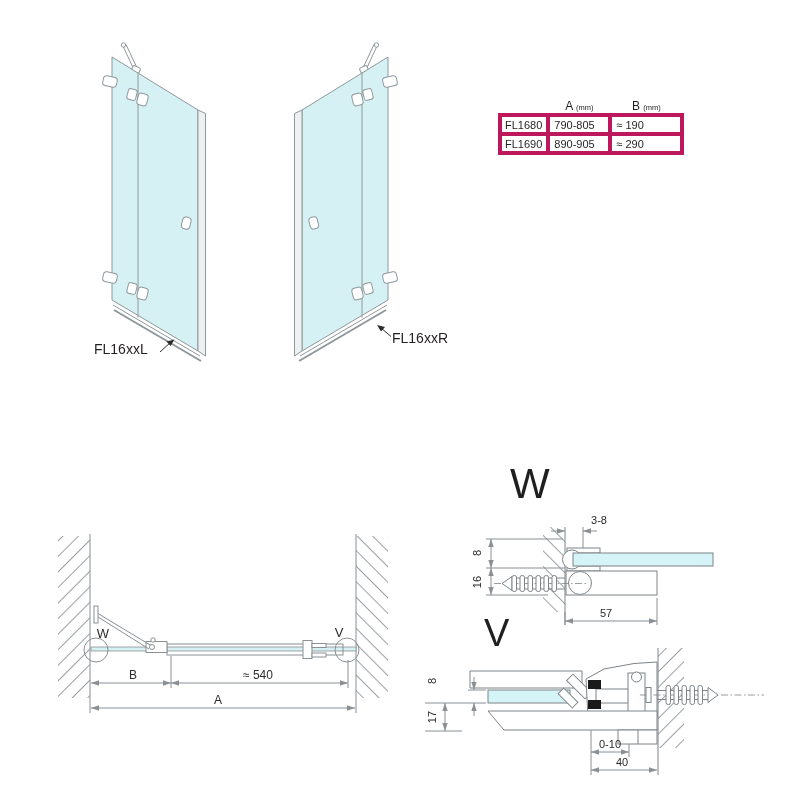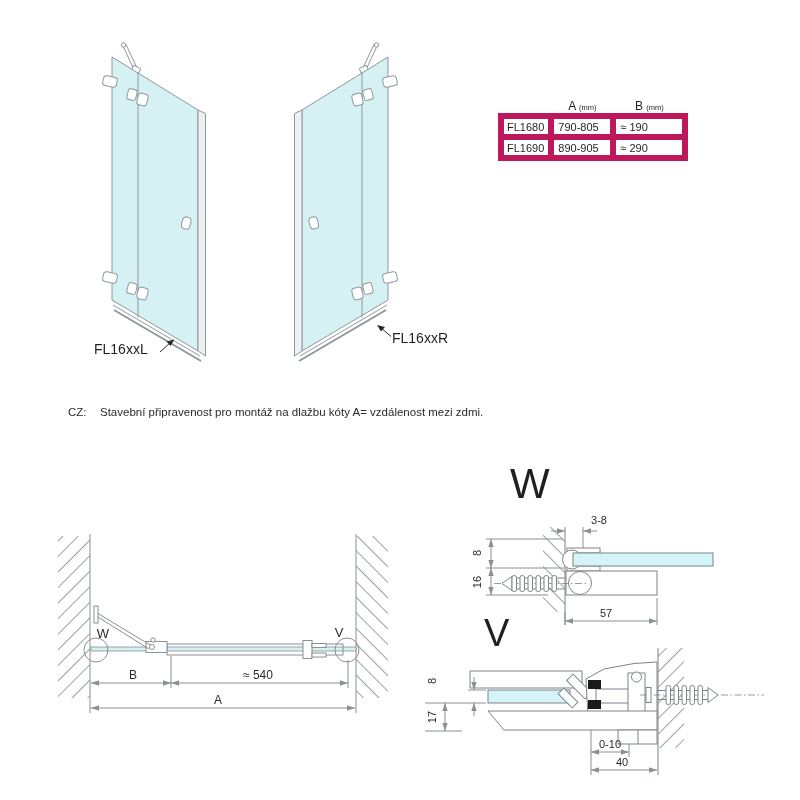--- a/index.html
+++ b/index.html
@@ -4,21 +4,21 @@
 <style>
   html,body{margin:0;padding:0;background:#fff;}
   #page{position:relative;width:800px;height:800px;background:#ffffff;overflow:hidden;
         font-family:"Liberation Sans",sans-serif;color:#262626;}
   #drawing{position:absolute;left:0;top:0;}
   .abs{position:absolute;}
   
   #size-table{position:absolute;left:490px;top:98px;border-collapse:collapse;
               font-size:11px;color:#231f20;margin-left:8px;}
   #size-table td{height:15px;padding:0 4px;white-space:nowrap;}
-  #size-table tr.data td{border:6px solid #be185d;}
+  #size-table tr.data td{border:4px solid #be185d;}
   #size-table td.code{text-align:left;padding-left:3px;}
   #size-table td.val{text-align:left;}
   #size-table tr.head td{border:none;text-align:center;font-size:12px;}
   #size-table .unit{font-size:7.5px;}
   
   .note{position:absolute;left:68px;display:flex;font-size:11.5px;color:#2b2b2b;white-space:nowrap;}
   .note .lbl{width:32px;flex:0 0 32px;}
   
   .door-label{position:absolute;font-size:14px;color:#231f20;white-space:nowrap;}
   .big-letter{position:absolute;color:#1f1f1f;line-height:1;}
@@ -276,21 +276,17 @@
     <td class="code">FL1690</td>
           <td class="val">890-905</td>
           <td class="val">≈ 290</td>
   </tr>
 </tbody>
     </table>
 
 <div class="door-label abs" style="left:94px;top:341px">FL16xxL</div>
 <div class="door-label abs" style="left:392px;top:330px">FL16xxR</div>
 
-<div class="note" style="top:406px">
-  <span class="lbl">CZ:</span>
-  <span>Stavební připravenost pro montáž na dlažbu kóty A= vzdálenost mezi zdmi.</span>
-</div>
 
 <div class="big-letter abs" style="left:510px;top:463px;font-size:42px">W</div>
 <div class="big-letter abs" style="left:484px;top:614px;font-size:38px">V</div>
 
 </div>
 
 </body></html>

